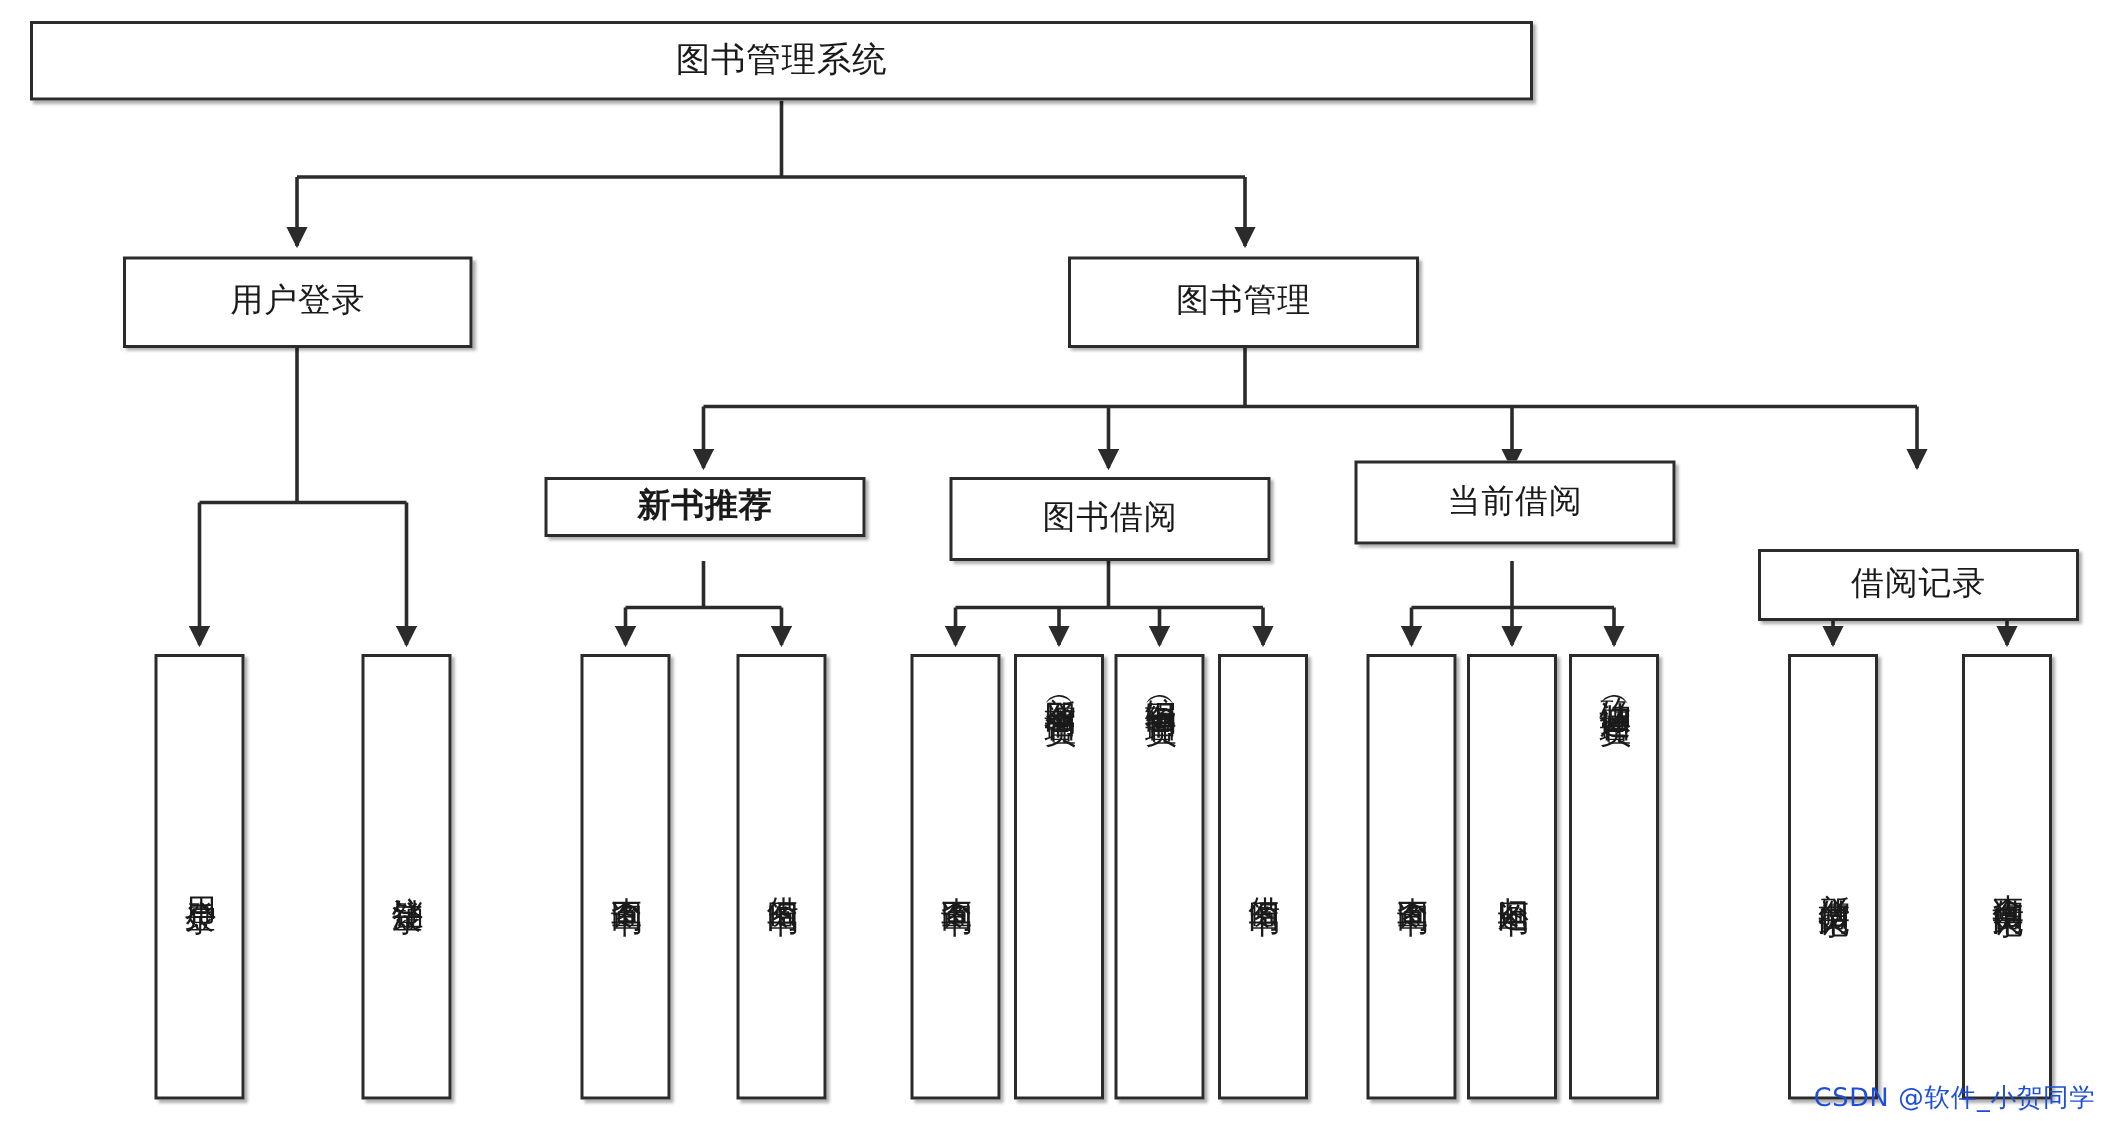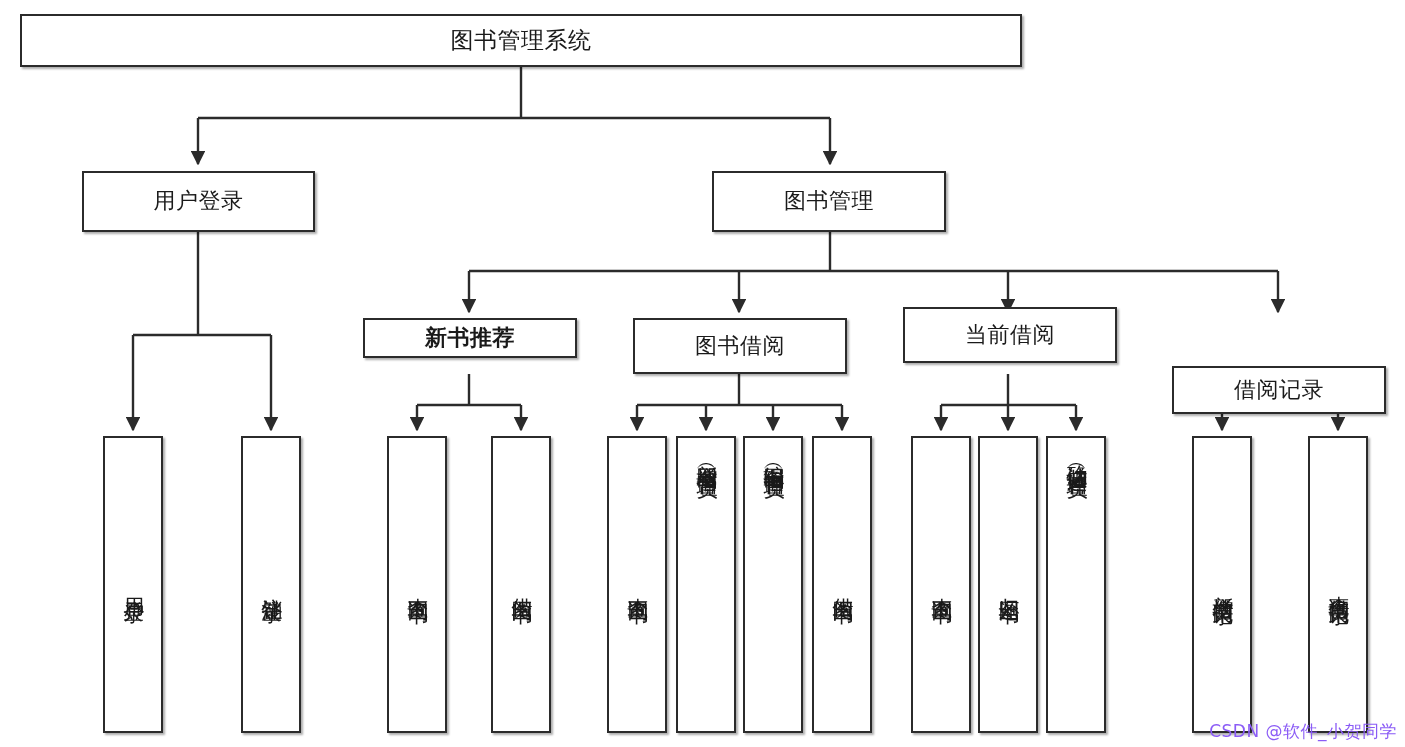--- a/index.html
+++ b/index.html
@@ -67,21 +67,21 @@
     font-size: 21px;
     line-height: 1.42;
     letter-spacing: 2px;
     white-space: nowrap;
   }
   #watermark {
     position: absolute;
     right: 8px;
     bottom: 4px;
     font-size: 17px;
-    color: #8b5cf6;
+    color: #1d4ed8;
     z-index: 5;
     white-space: nowrap;
     letter-spacing: 0.5px;
   }
 </style>
 </head>
 <body>
 
 <div id="canvas">
 

